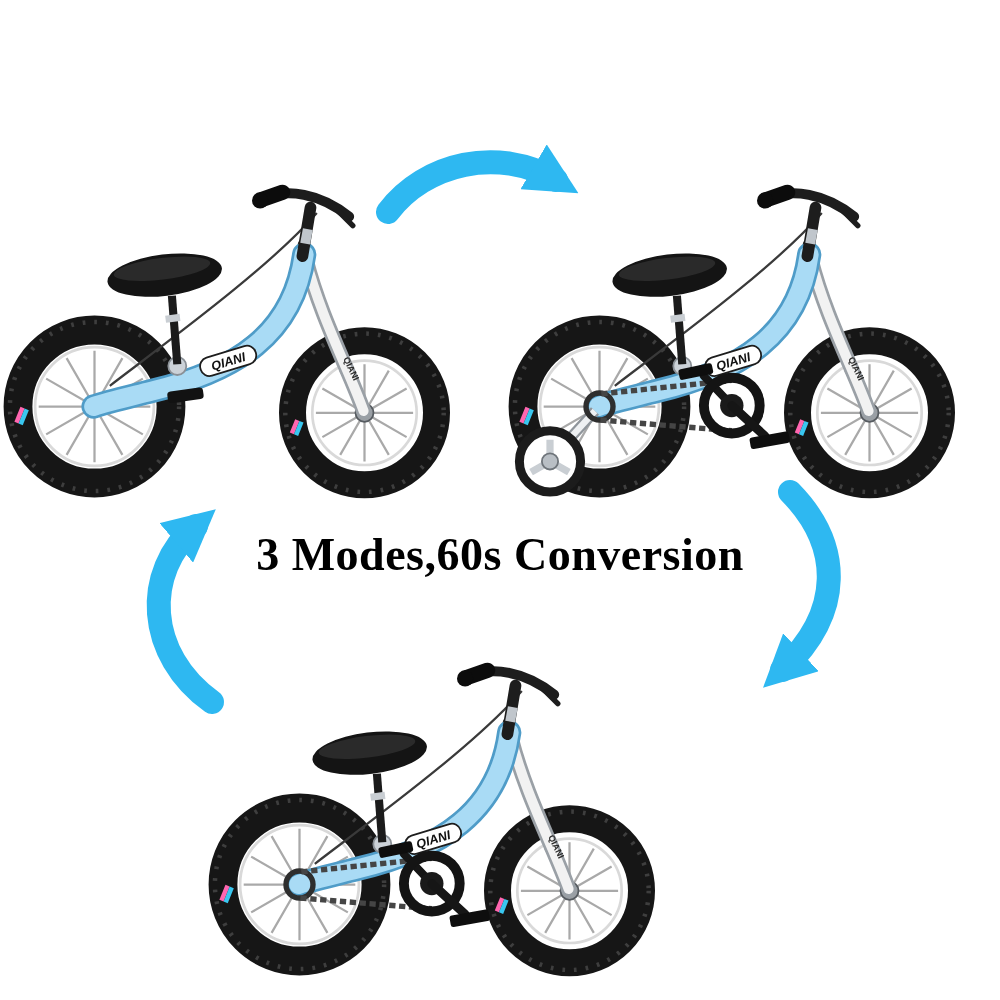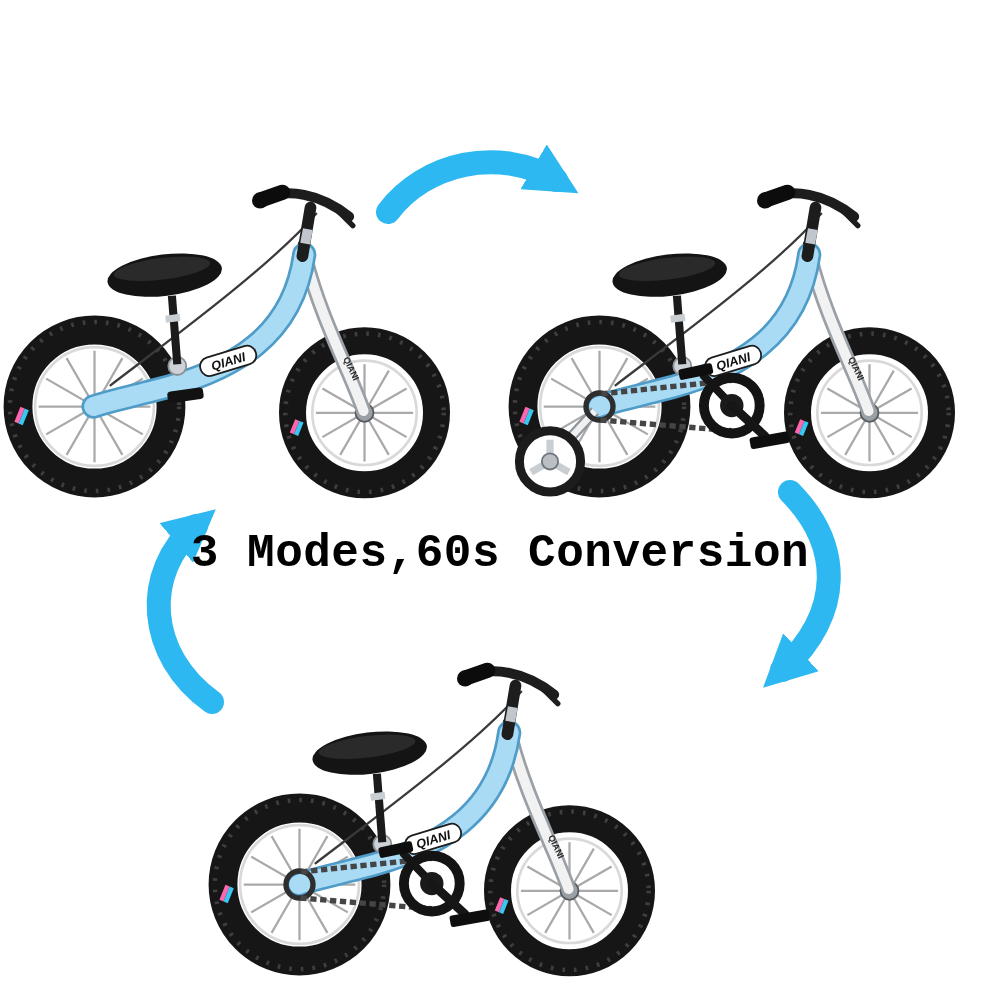--- a/index.html
+++ b/index.html
@@ -1,20 +1,20 @@
 <!DOCTYPE html>
 <html><head>
 <meta charset="utf-8">
 <style>
   html,body{margin:0;padding:0;background:#ffffff;}
   .canvas{position:relative;width:1000px;height:1000px;background:#ffffff;overflow:hidden;
           font-family:"Liberation Sans",sans-serif;}
   .canvas svg{position:absolute;left:0;top:0;}
   .title{position:absolute;top:528px;left:0;width:1000px;text-align:center;
-         font-family:Liberation Mono, monospace;font-weight:700;font-size:46px;
+         font-family:Liberation Serif, serif;font-weight:700;font-size:46px;
          letter-spacing:0.5px;color:#000;}
   text{font-family:"Liberation Sans",sans-serif;}
 </style>
 </head>
 <body>
 
 <div class="canvas">
 
 <svg width="1000" height="1000" viewBox="0 0 1000 1000">
   <defs>

